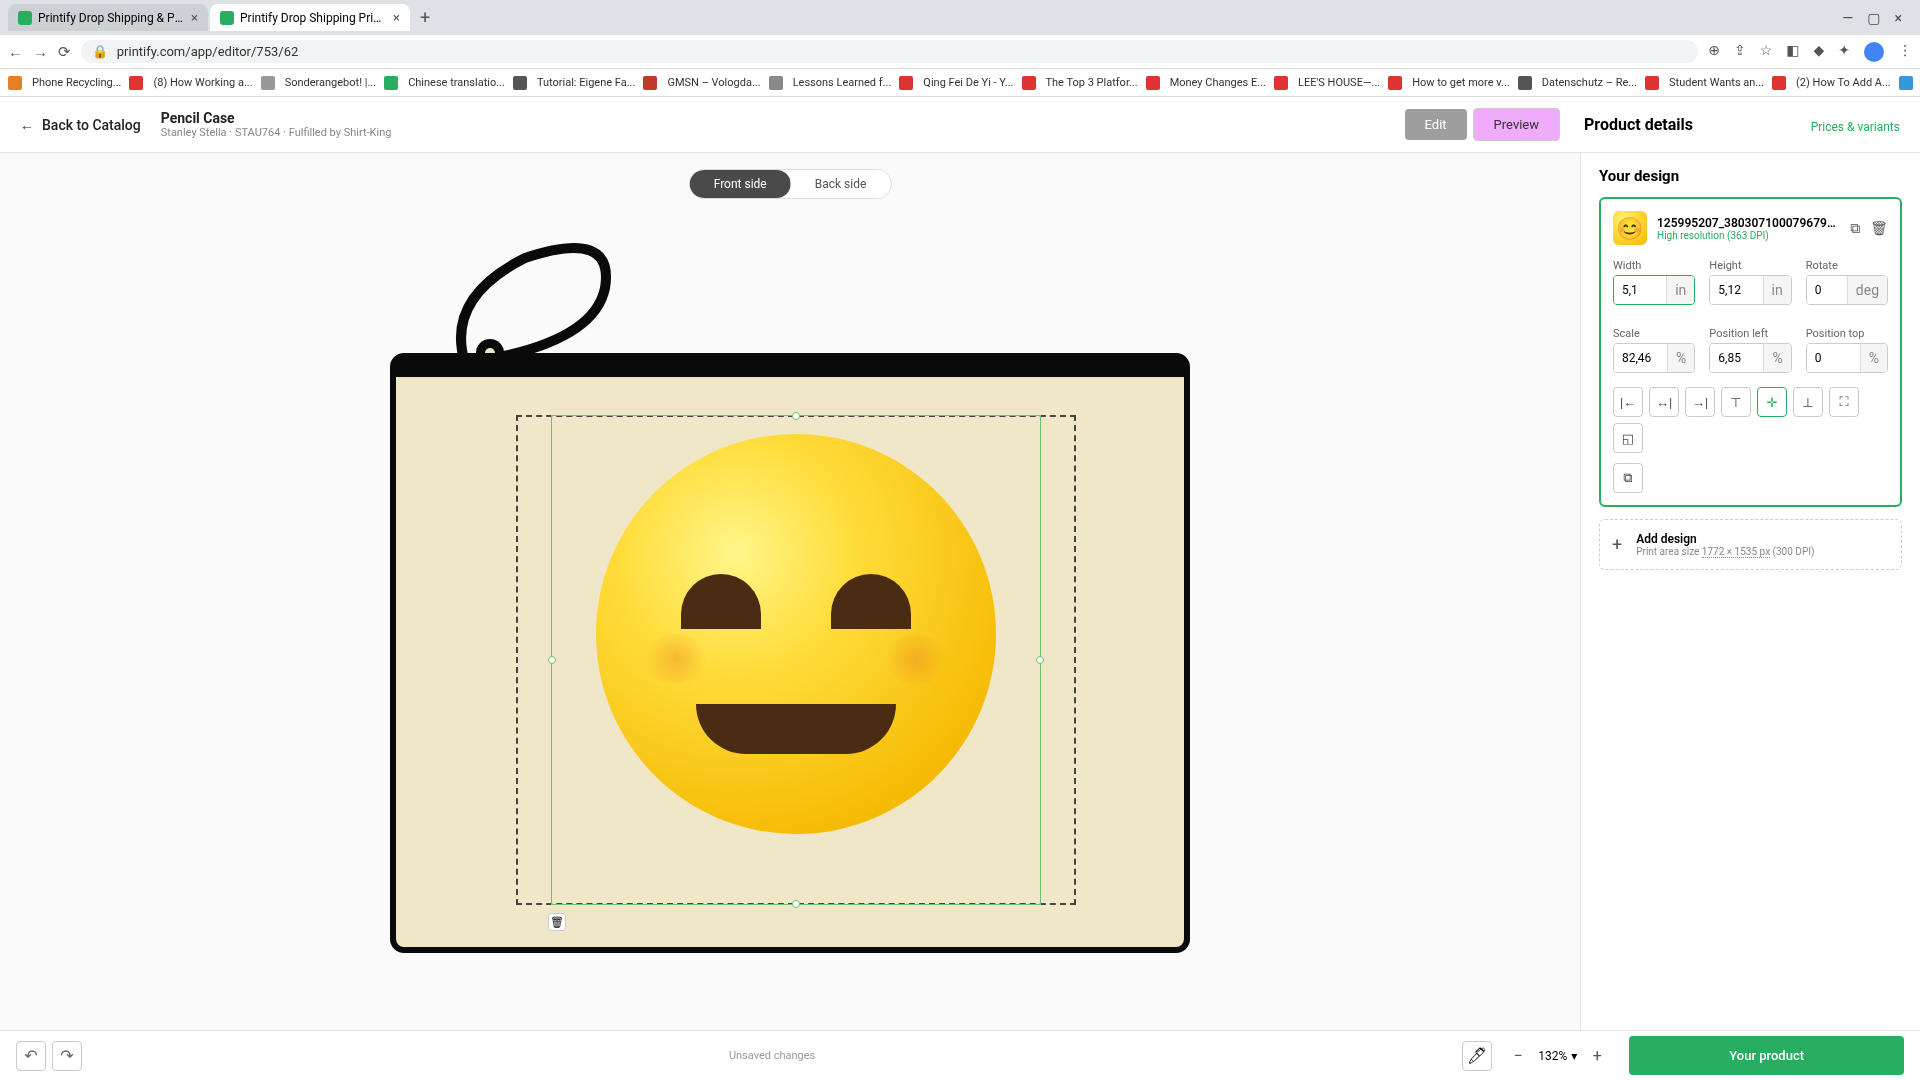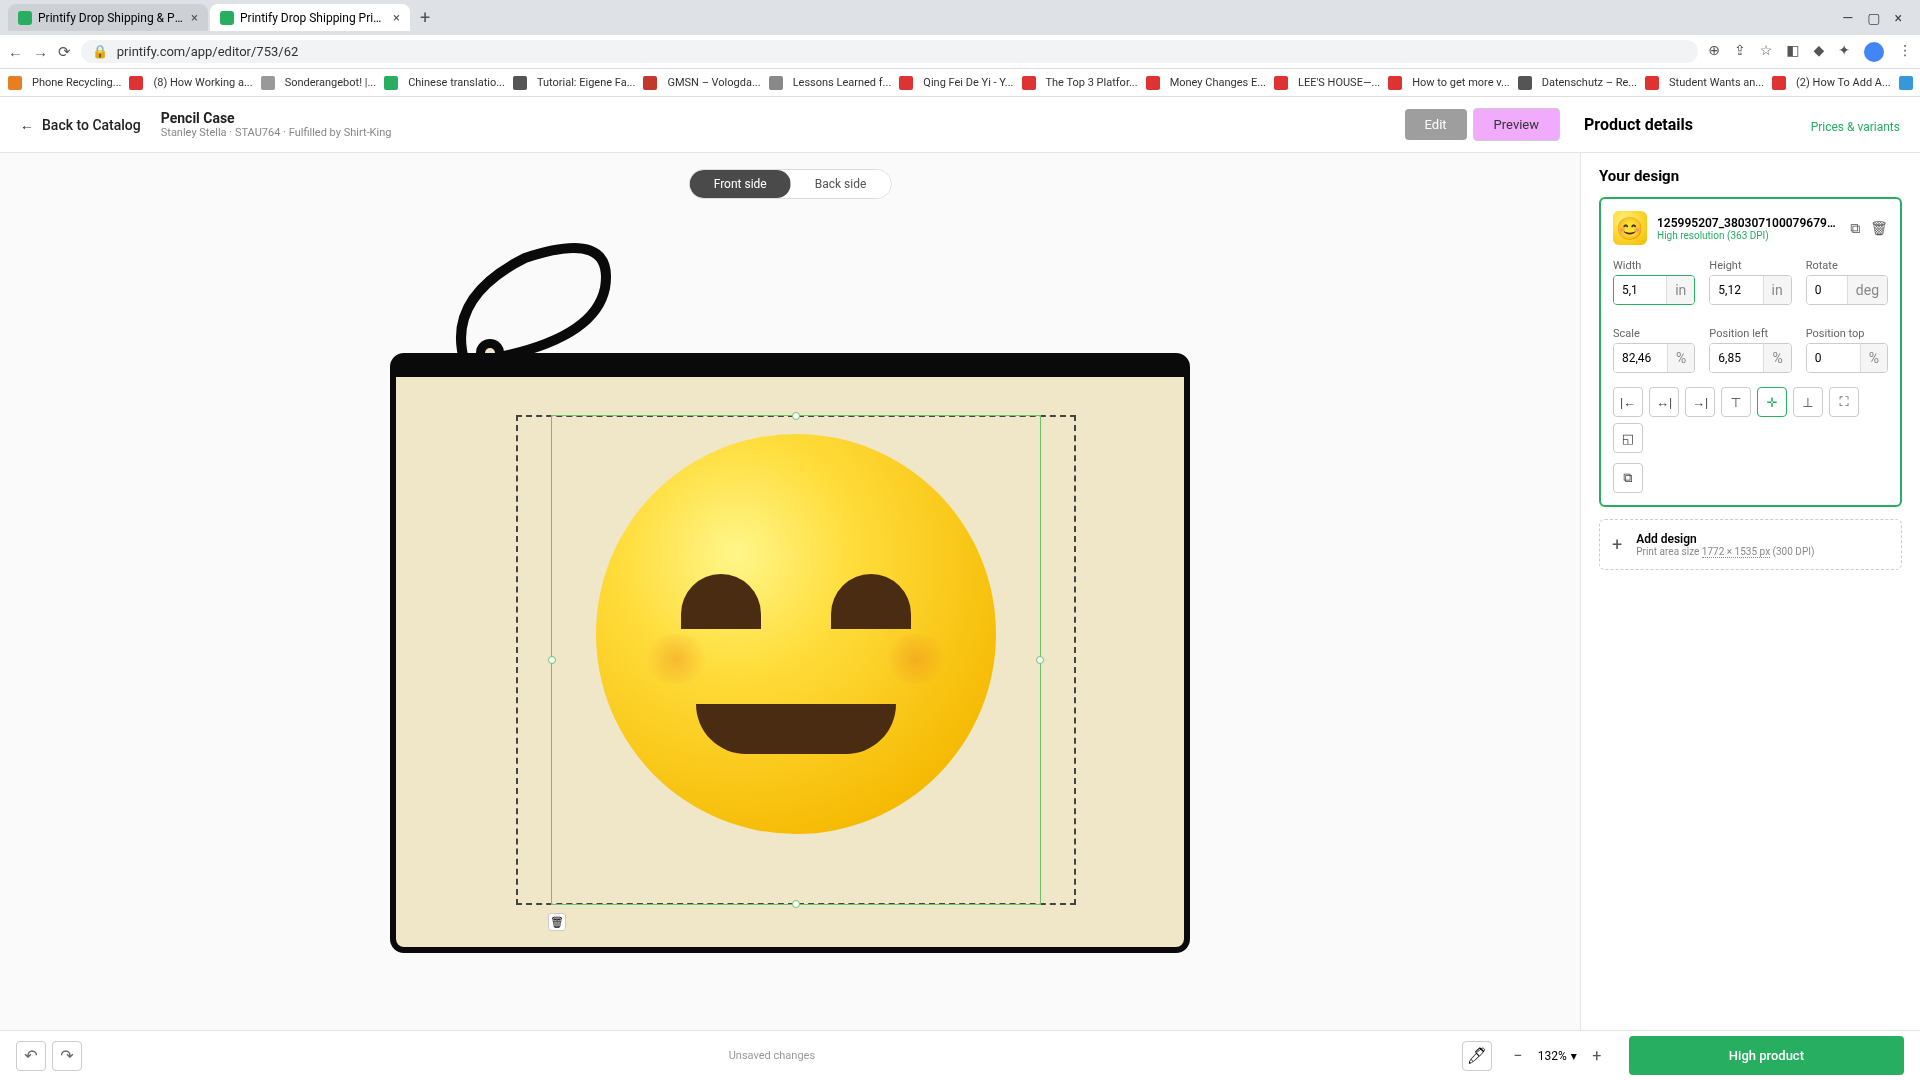--- a/index.html
+++ b/index.html
@@ -360,15 +360,15 @@
     <div class="ftr-status">Unsaved changes</div>
     <div class="eyedrop">🖊</div>
     <div class="ftr-zoom">
       <span class="zbtn">−</span>
       <span class="zval">
           <span>132%</span> 
           <span>▾</span>
         </span>
       <span class="zbtn">+</span>
     </div>
-    <button class="save-btn">High product</button>
+    <button class="save-btn">Your product</button>
   </div>
 </div>
 
 </body></html>

